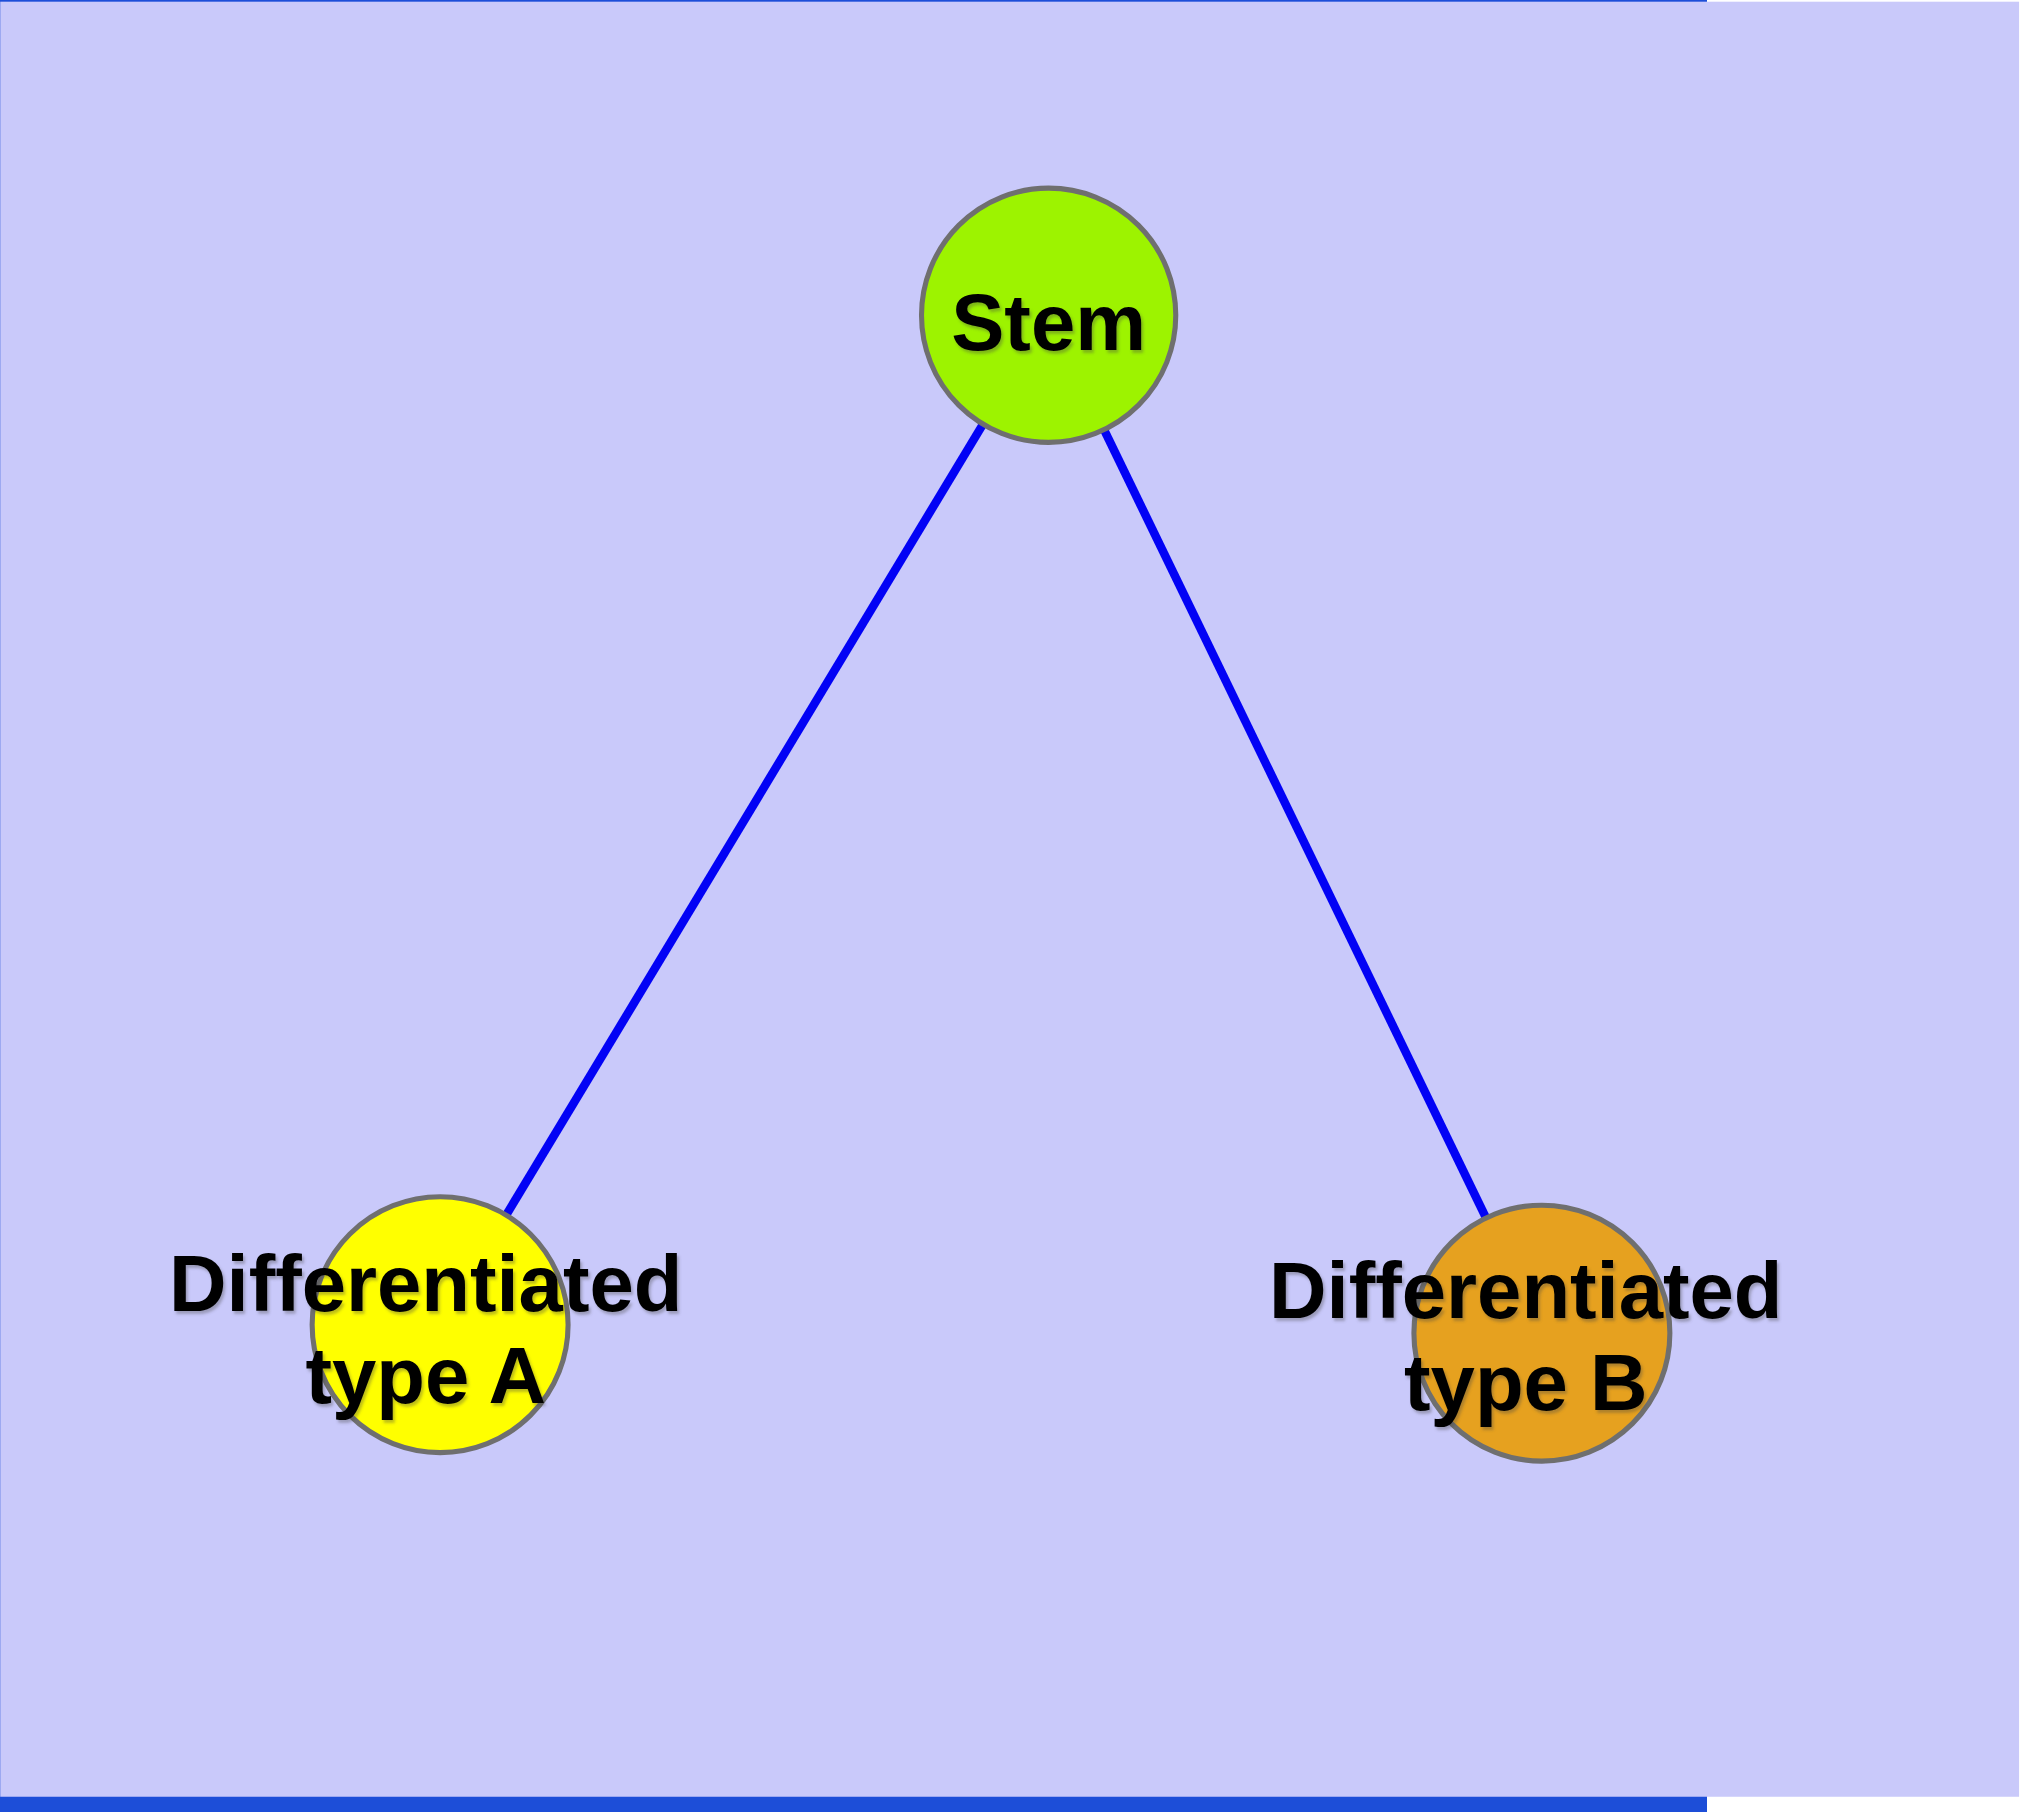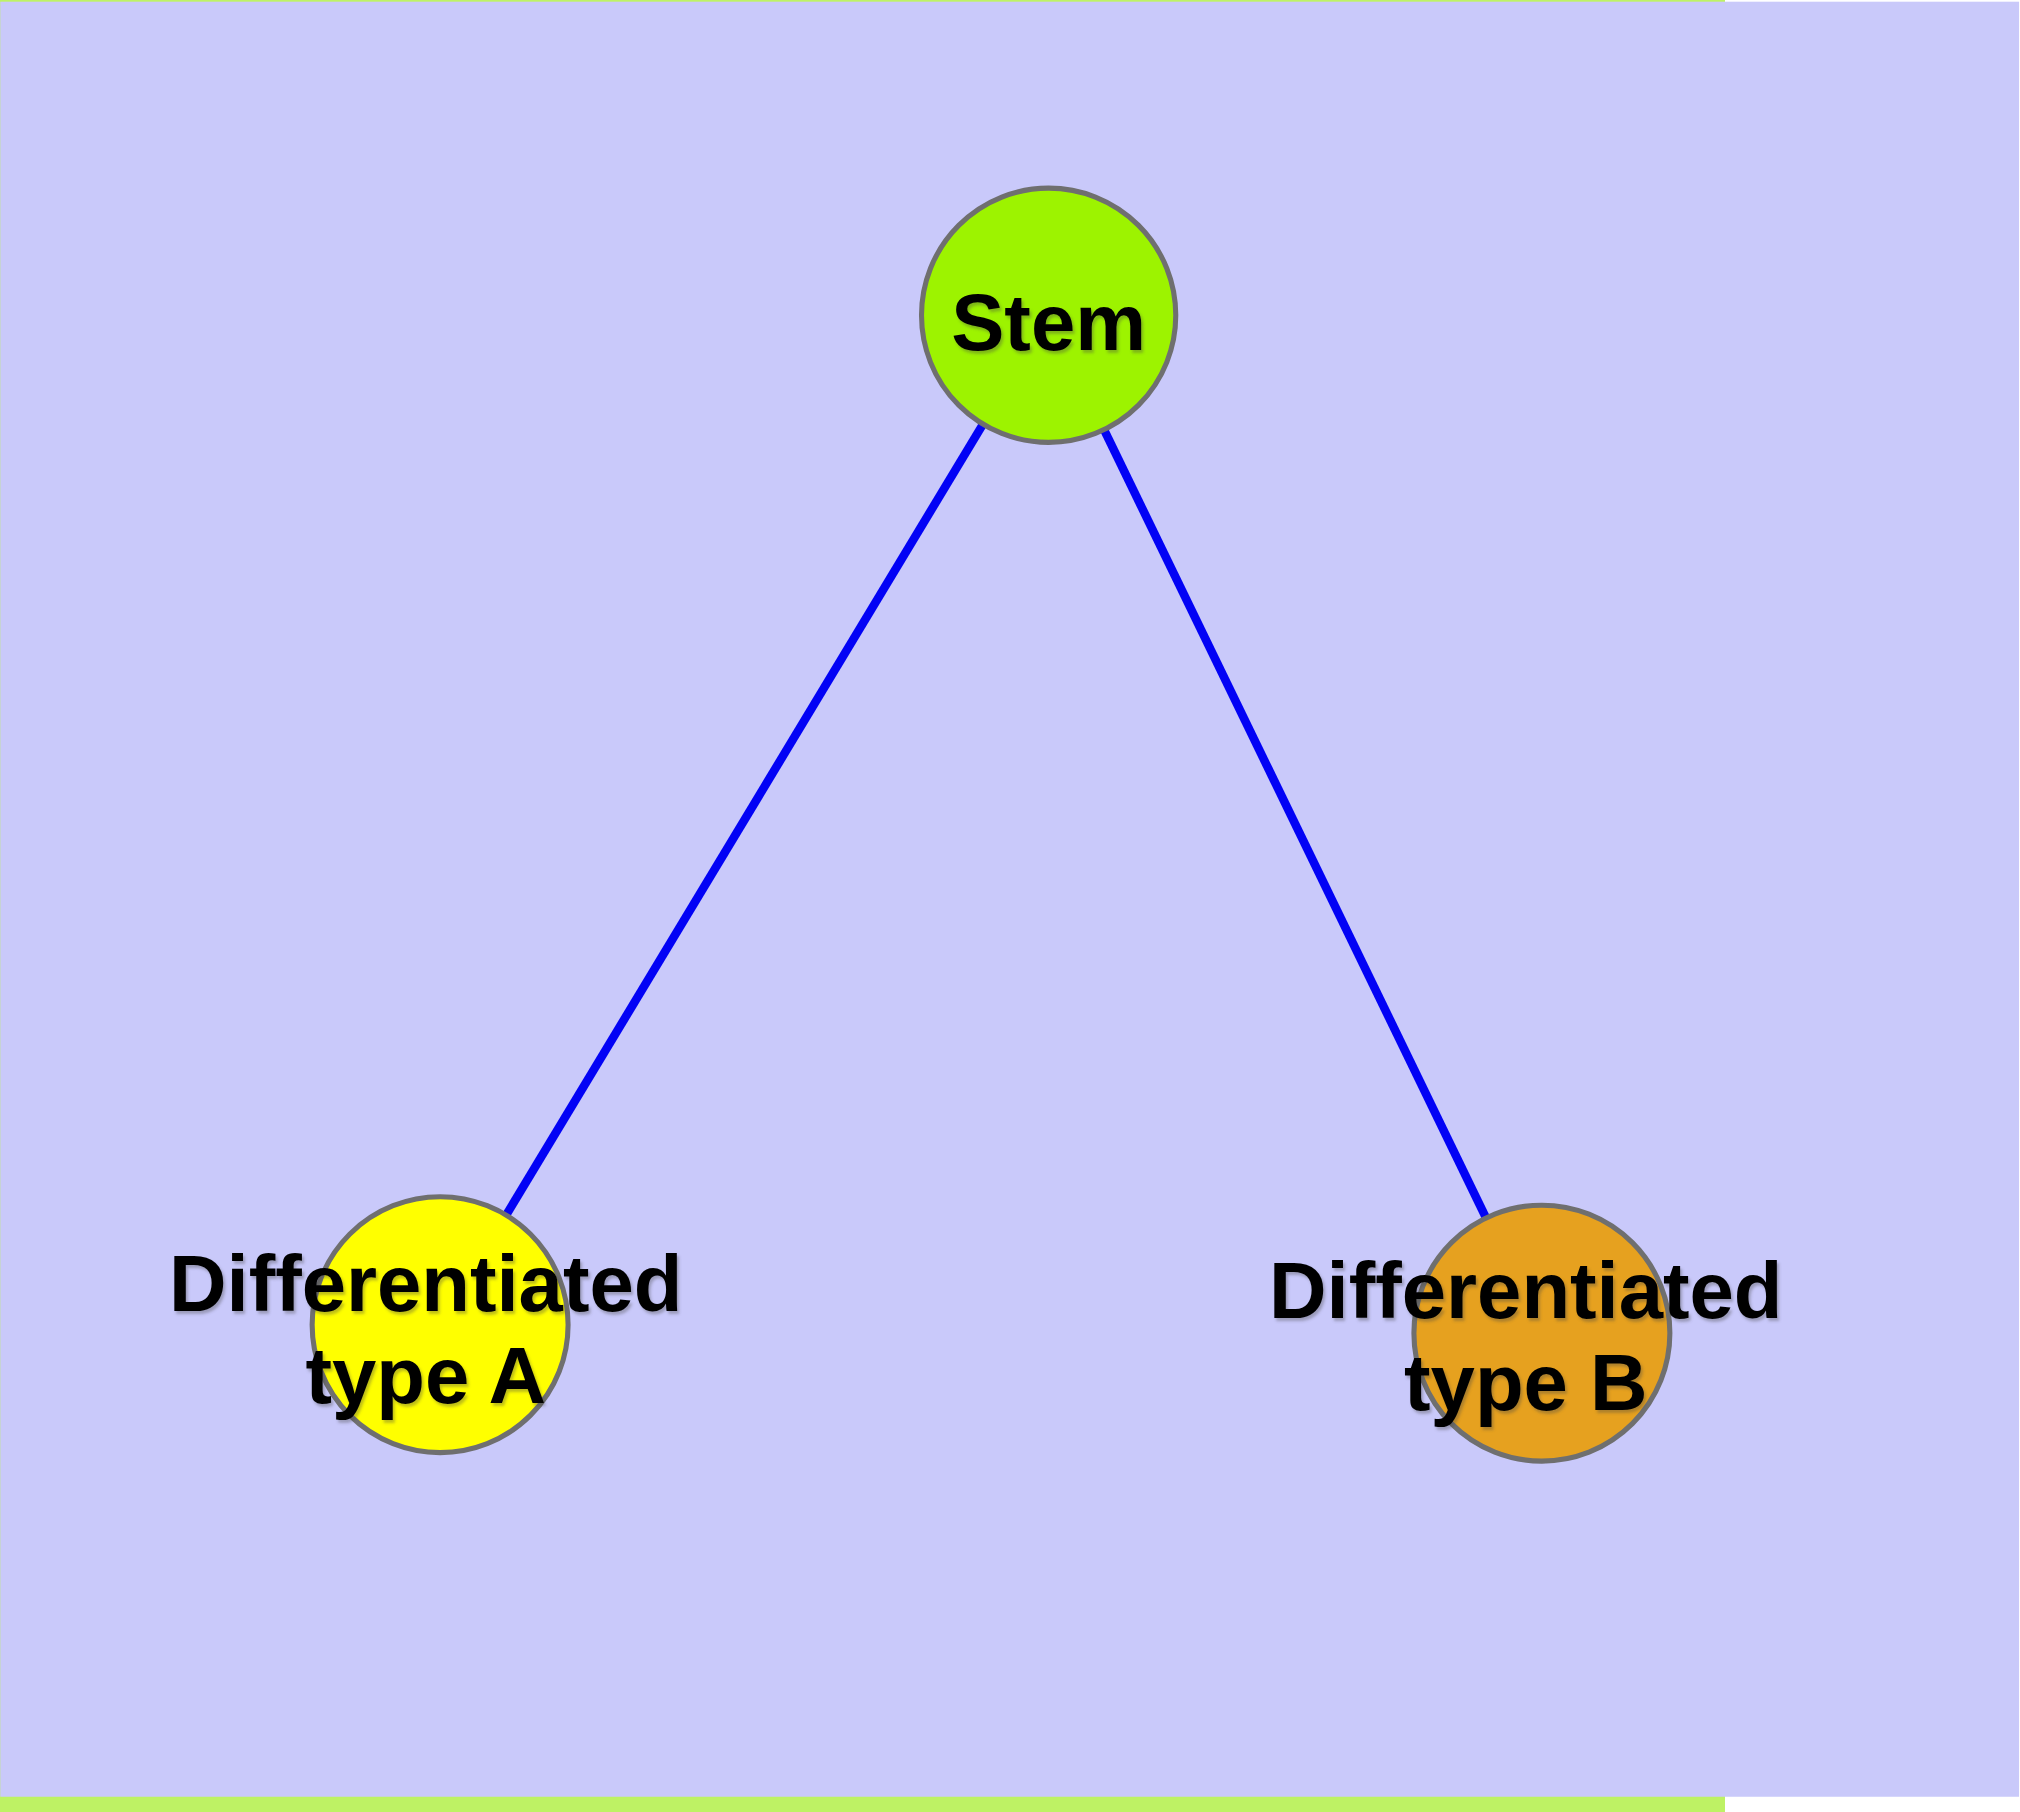--- a/index.html
+++ b/index.html
@@ -7,22 +7,21 @@
     padding: 0;
     background: #ffffff;
     width: 2021px;
     height: 1812px;
     overflow: hidden;
   }
   .stage {
     position: relative;
     width: 1707px;
     height: 1812px;
-    background: #bef264;
-    padding-left: 18px;
+    background: #1d4ed8;
   }
   svg.graph {
     position: absolute;
     left: 0;
     top: 0;
     display: block;
   }
   .edge {
     stroke-width: 10;
     fill: none;

